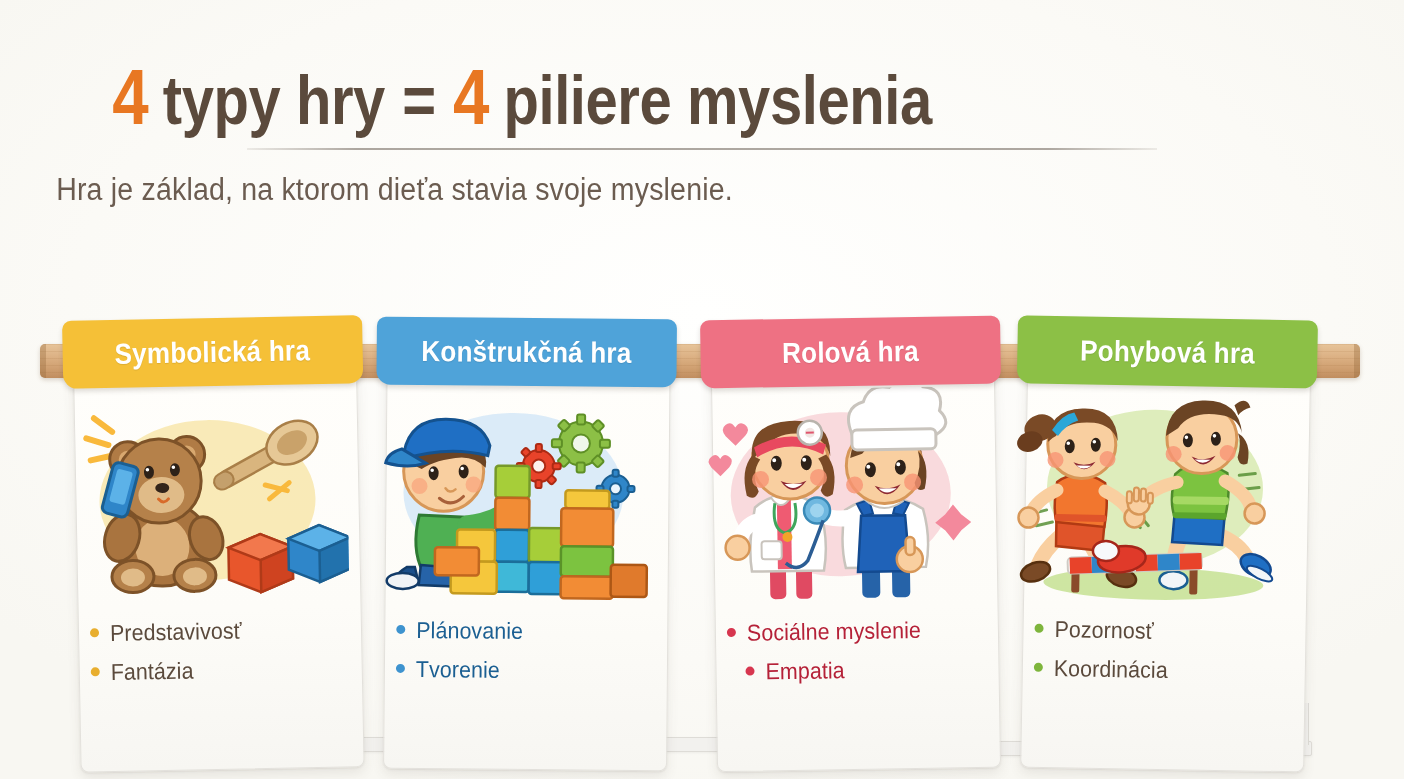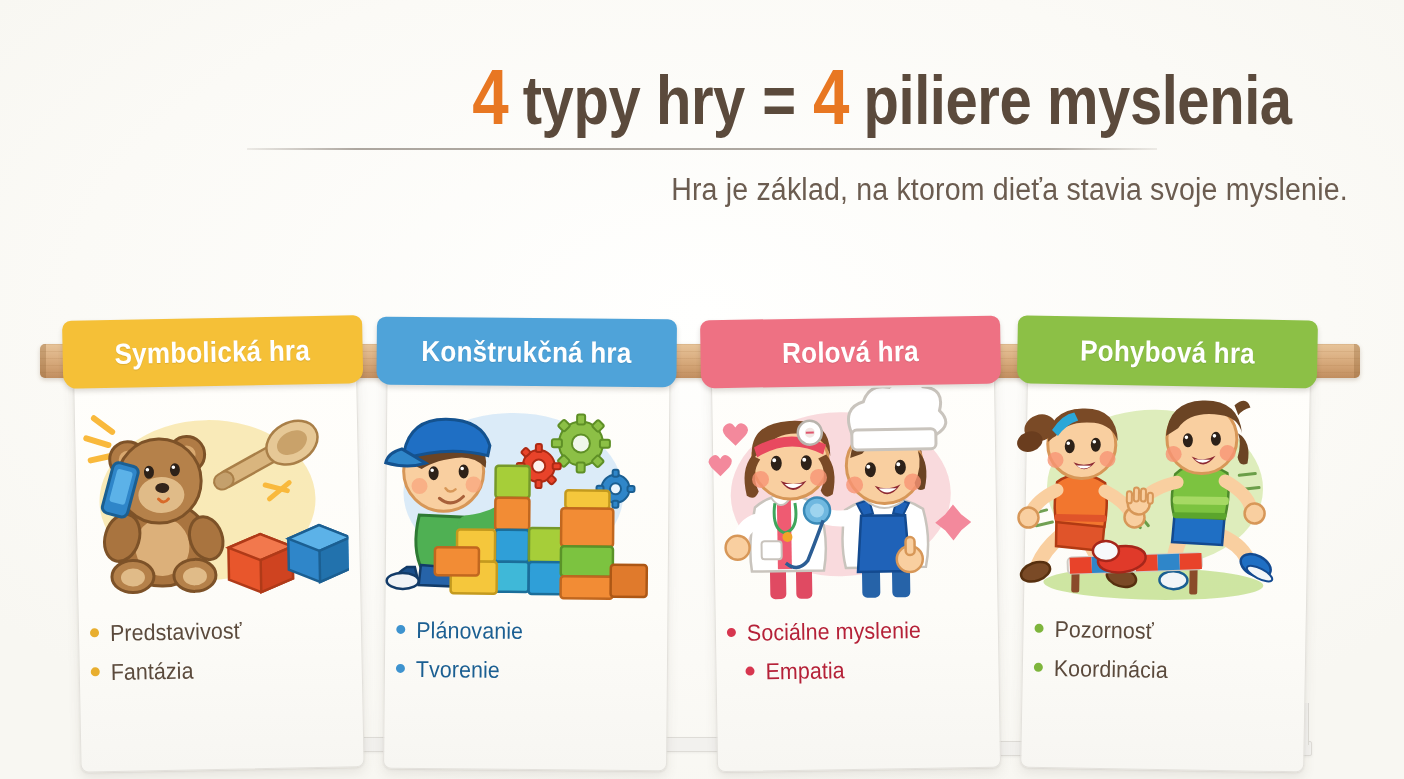--- a/index.html
+++ b/index.html
@@ -21,21 +21,21 @@
       radial-gradient(ellipse 900px 500px at 50% 40%, #fffffe 0%, #fbfaf6 70%, #f8f7f2 100%);
     overflow: hidden;
   }
 
   
   .header {
     position: absolute;
     top: 58px;
     left: 0;
     width: 1404px;
-    text-align: right;
+    text-align: left;
   }
   .title {
     font-family: "Liberation Sans", sans-serif;
     font-weight: bold;
     font-size: 69px;
     line-height: 1.02;
     letter-spacing: -0.5px;
     color: #5b4a3c;
     white-space: nowrap;
     transform: scaleX(0.84);

